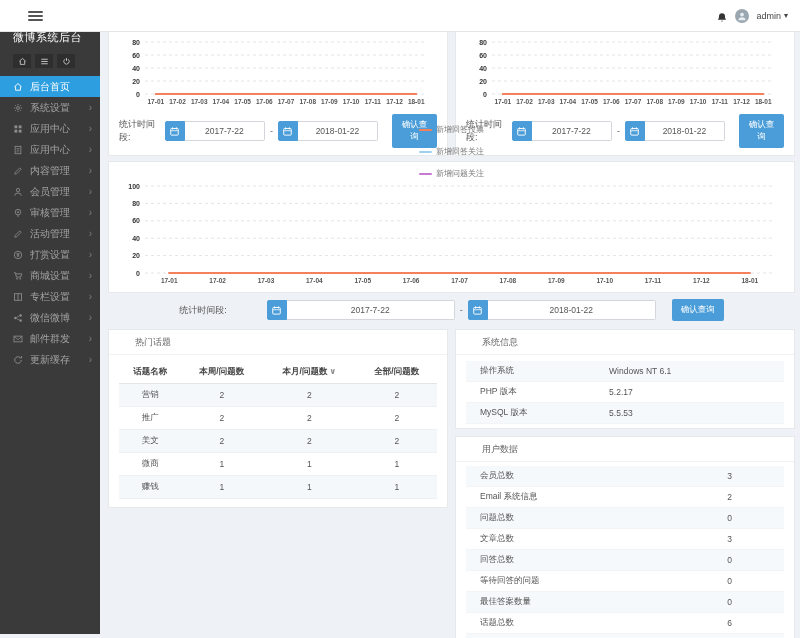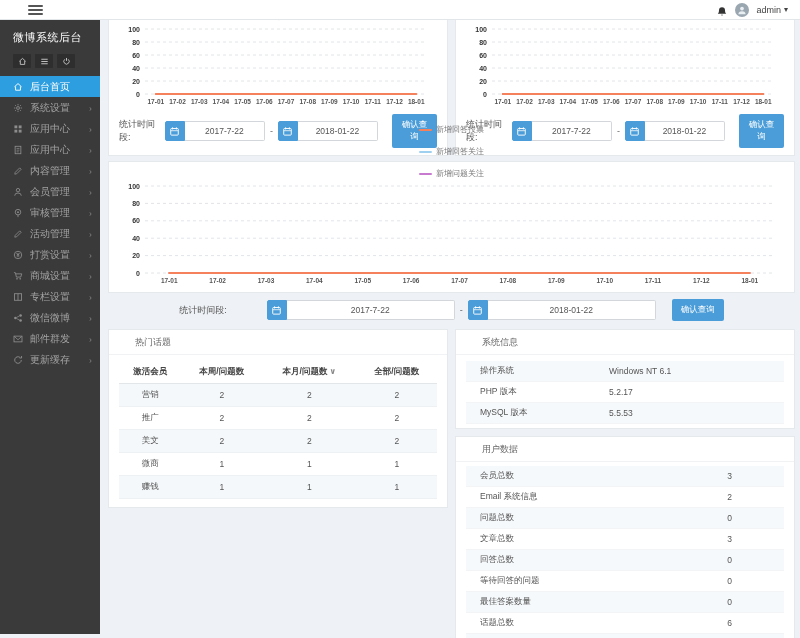--- a/index.html
+++ b/index.html
@@ -1,33 +1,33 @@
 <!DOCTYPE html>
 <html><head>
 <meta charset="utf-8">
 <style>
   * { margin:0; padding:0; box-sizing:border-box; }
   html,body { width:800px; height:638px; overflow:hidden;
     font-family:"Liberation Sans","DejaVu Sans",sans-serif; background:#eef1f5; }
 
   
-  .navbar { position:fixed; top:0; left:0; right:0; height:20px; background:#fff;
+  .navbar { position:fixed; top:0; left:0; right:0; height:32px; background:#fff;
     border-bottom:1px solid #e3e6e9; z-index:20; display:flex; align-items:center; }
   .hamburger { margin-left:28px; width:15px; cursor:pointer; }
   .hamburger span { display:block; height:2px; background:#555; margin:2px 0; border-radius:1px; }
   .nav-right { margin-left:auto; display:flex; align-items:center; gap:7px; padding-right:12px; }
   .bell { width:12px; height:12px; color:#333; }
   .avatar { width:14px; height:14px; border-radius:50%; background:#9aa7b0; display:flex;
     align-items:center; justify-content:center; overflow:hidden; }
   .avatar svg { width:10px; height:10px; color:#e8eef2; }
   .nav-user { font-size:9px; color:#444; display:flex; align-items:center; gap:3px; cursor:pointer; }
   .caret { font-size:8px; color:#444; }
 
   
-  .sidebar { position:fixed; top:20px; left:0; bottom:4px; width:100px; background:#3a3a3a; z-index:10;font-family:Liberation Serif, serif; }
+  .sidebar { position:fixed; top:20px; left:0; bottom:4px; width:100px; background:#3a3a3a; z-index:10; }
   .brand { color:#fdfdfd; font-size:11px; padding:10px 0 7px 13px; letter-spacing:.5px; }
   .quick-row { display:flex; gap:4px; padding:2px 0 6px 13px; }
   .quick-btn { width:18px; height:14px; background:#2e2e2e; display:flex; align-items:center;
     justify-content:center; color:#cfcfcf; cursor:pointer; border-radius:1px; }
   .quick-btn svg { width:9px; height:9px; }
   .menu { margin-top:2px; }
   .side-item { height:21px; display:flex; align-items:center; padding-left:13px; position:relative;
     color:#a2a2a2; font-size:10px; cursor:pointer; }
   .side-item .mi { width:11px; height:11px; margin-right:6px; display:flex; align-items:center; color:#8d8d8d; }
   .side-item .mi svg { width:10px; height:10px; }
@@ -508,21 +508,21 @@
   </div>
 
   <div class="row3">
     <div class="col-left">
       <div class="panel">
         <div class="panel-title">热门话题</div>
         <div class="panel-body">
           <table class="hot-table">
             <thead>
                 <tr>
-                  <th>激活会员</th>
+                  <th>话题名称</th>
                   <th>本周/问题数</th>
                   <th>本月/问题数<span class="sort-caret">∨</span></th>
                   <th>全部/问题数</th>
                 </tr>
               </thead>
             <tbody>
                 <tr class="stripe">
                   <td>营销</td>
                   <td>2</td>
                   <td>2</td>

